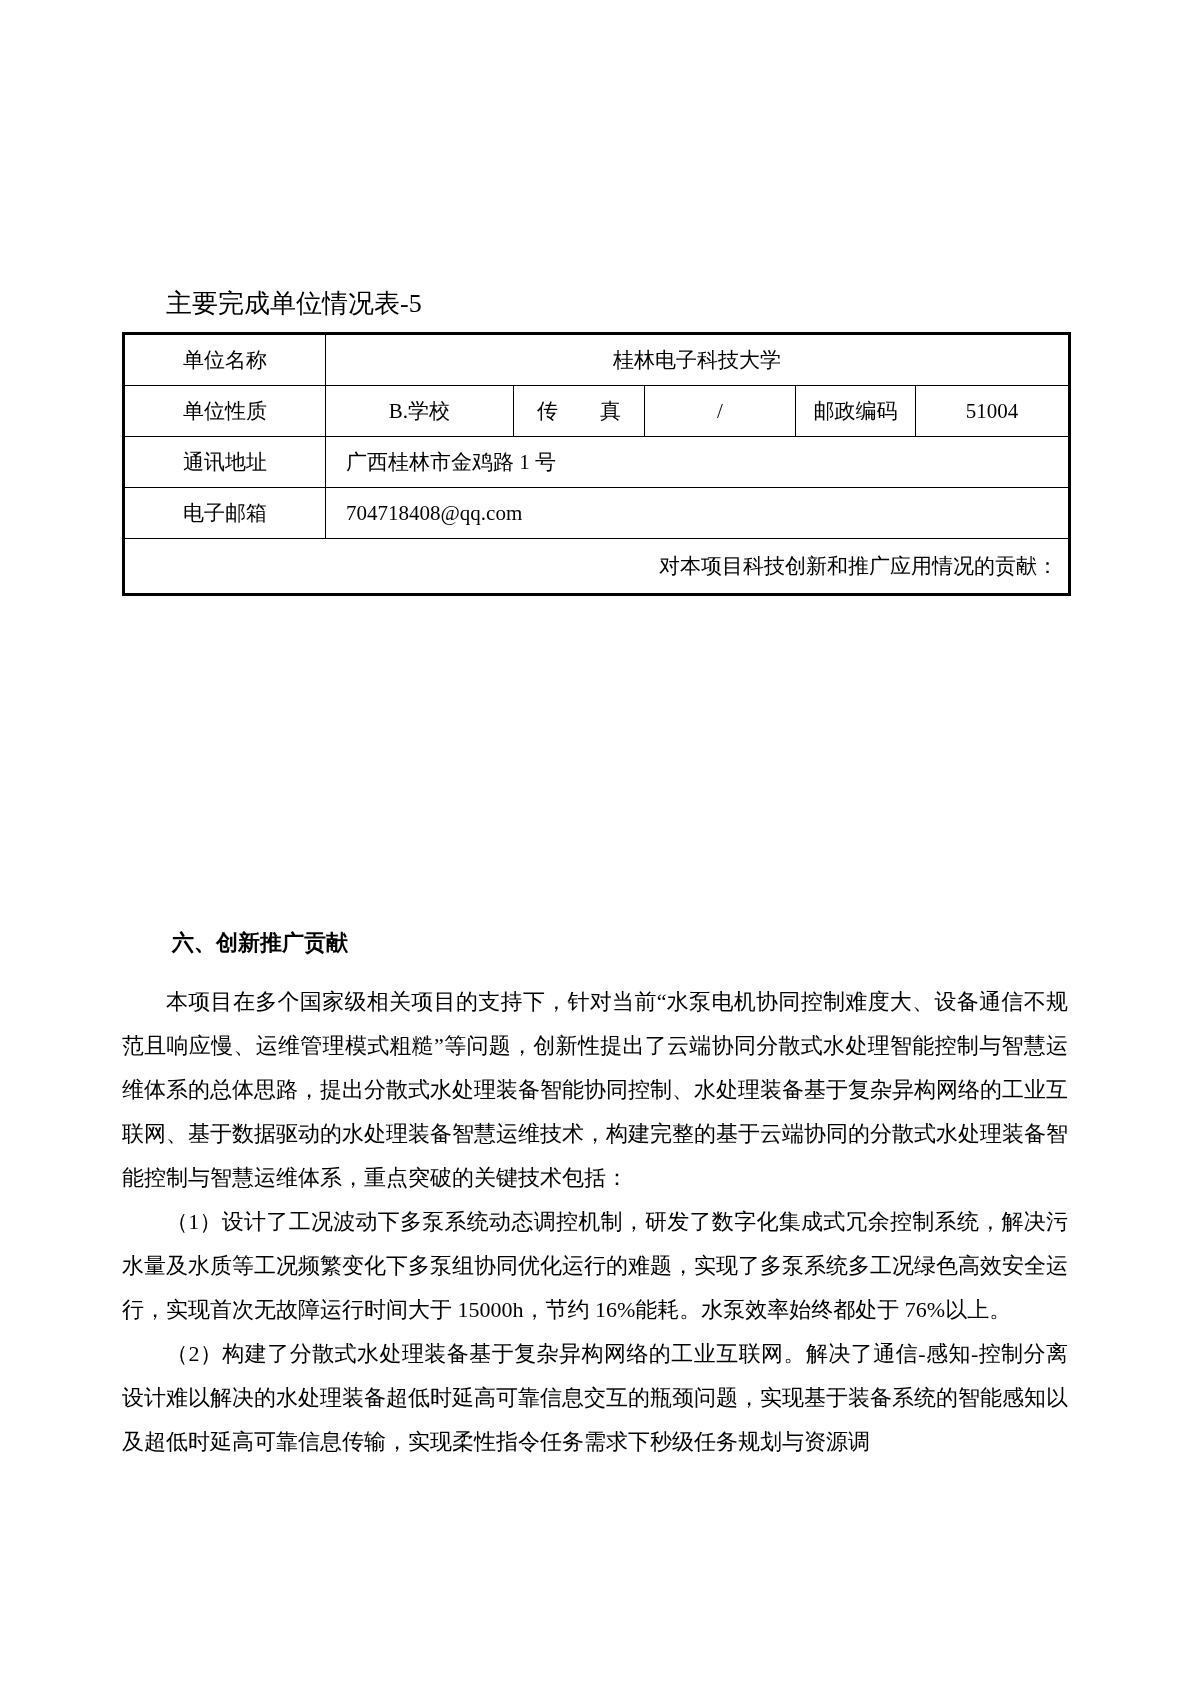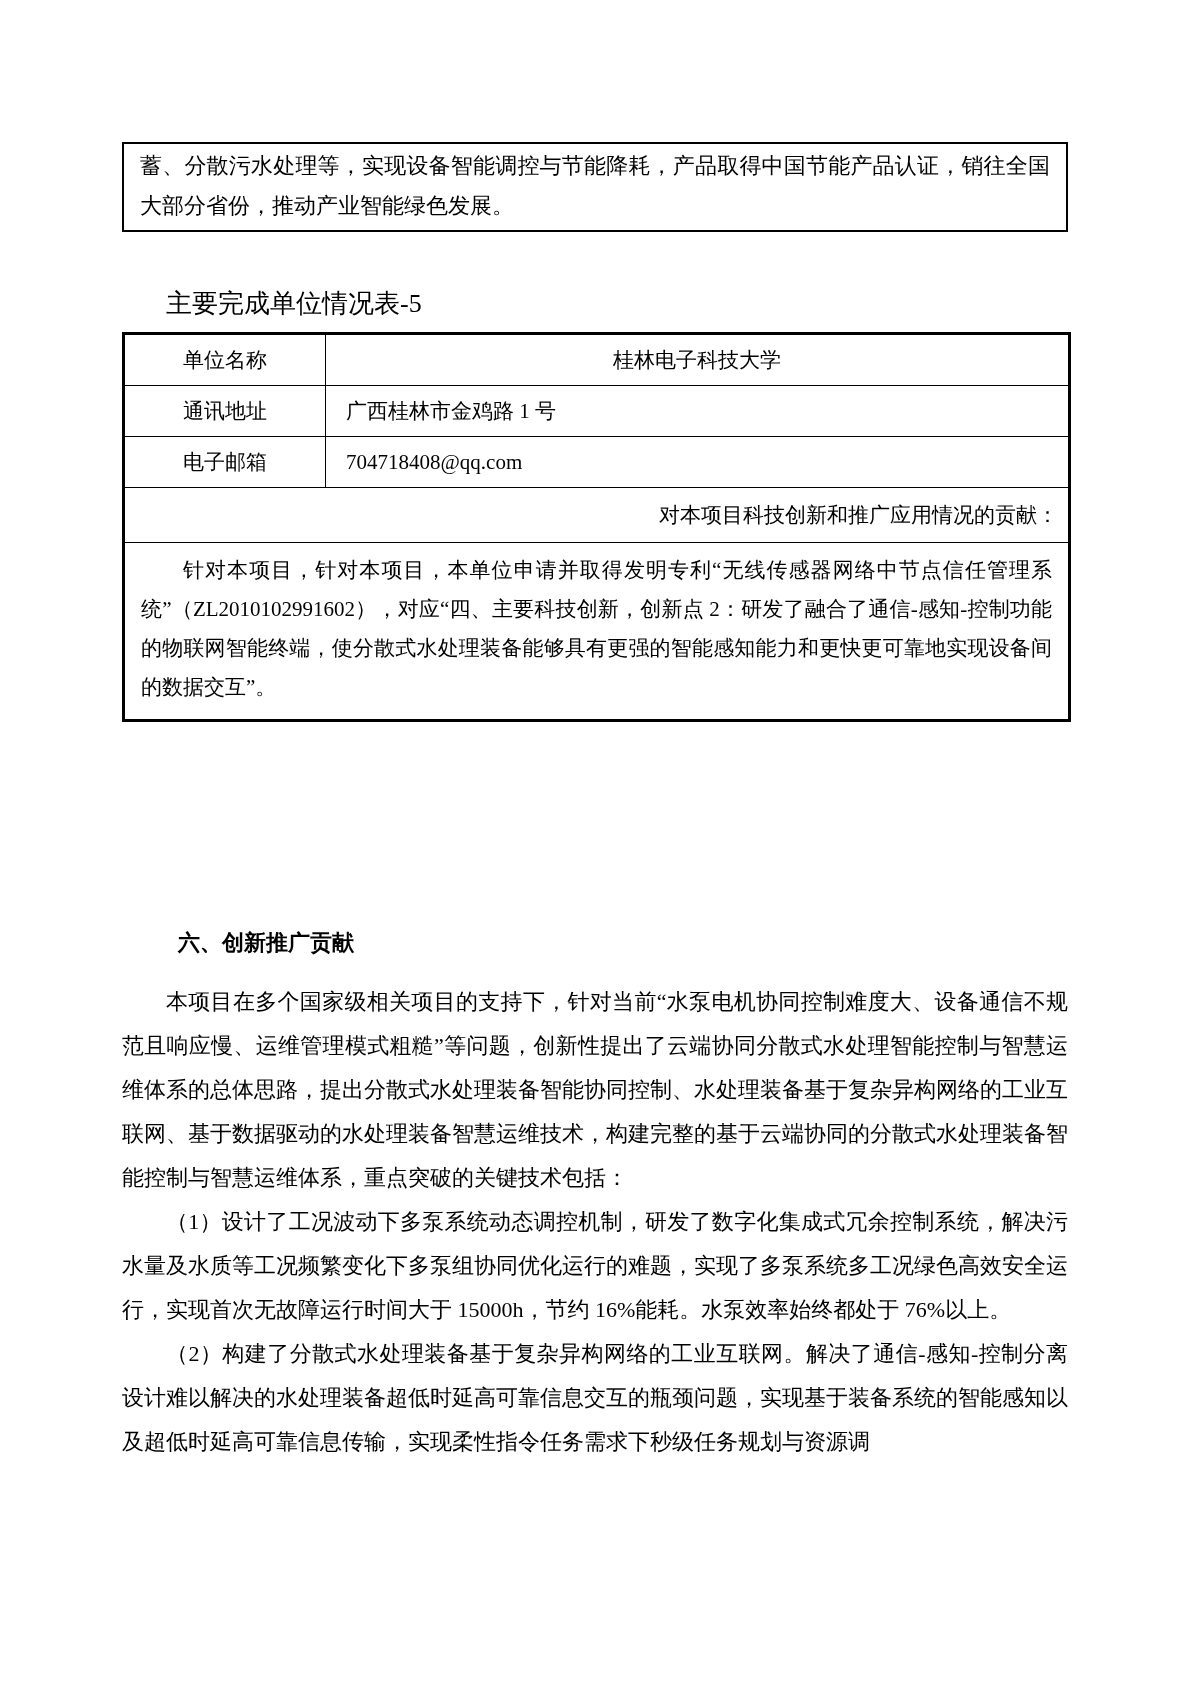--- a/index.html
+++ b/index.html
@@ -66,21 +66,21 @@
     padding: 8px 16px 12px 16px;
     line-height: 39px;
     height: auto;
   }
   .indent {
     display: block;
     text-indent: 2em;
   }
   .sec-head {
     position: absolute;
-    left: 178px;
+    left: 172px;
     top: 928px;
     font-size: 22px;
     font-weight: bold;
   }
   .sec-body {
     position: absolute;
     left: 122px;
     top: 980px;
     width: 946px;
     font-size: 22px;
@@ -90,55 +90,55 @@
   .sec-body p {
     margin: 0;
     text-indent: 2em;
   }
 </style>
 </head>
 <body>
 
 <div class="page">
 
-  <div class="cont-box">
-    <span>蓄、分散污水处理等，实现设备智能调控与节能降耗，产品取得中国节能产品认证，销往全国大部分省份，推动产业智能绿色发展。</span>
-  </div>
 
   <div class="tbl-title">主要完成单位情况表-5</div>
 
   <table class="unit">
     <colgroup>
       <col style="width:202px">
       <col style="width:188px">
       <col style="width:131px">
       <col style="width:151px">
       <col style="width:120px">
       <col style="width:154px">
     </colgroup>
     <tbody>
       <tr>
         <td>单位名称</td>
         <td colspan="5">桂林电子科技大学</td>
       </tr>
       <tr>
+        <td>单位性质</td>
+        <td>B.学校</td>
+        <td>传　　真</td>
+        <td>/</td>
+        <td>邮政编码</td>
+        <td>51004</td>
+      </tr>
+      <tr>
         <td>通讯地址</td>
         <td colspan="5" class="left">广西桂林市金鸡路 1 号</td>
       </tr>
       <tr>
         <td>电子邮箱</td>
         <td colspan="5" class="left">704718408@qq.com</td>
       </tr>
       <tr>
         <td colspan="6" class="contrib-head">对本项目科技创新和推广应用情况的贡献：</td>
-      </tr>
-      <tr>
-        <td colspan="6" class="contrib-body">
-          <span class="indent">针对本项目，针对本项目，本单位申请并取得发明专利“无线传感器网络中节点信任管理系统”（ZL2010102991602），对应“四、主要科技创新，创新点 2：研发了融合了通信-感知-控制功能的物联网智能终端，使分散式水处理装备能够具有更强的智能感知能力和更快更可靠地实现设备间的数据交互”。</span>
-        </td>
       </tr>
     </tbody>
   </table>
 
   <div class="sec-head">六、创新推广贡献</div>
 
   <div class="sec-body">
     <p>本项目在多个国家级相关项目的支持下，针对当前“水泵电机协同控制难度大、设备通信不规范且响应慢、运维管理模式粗糙”等问题，创新性提出了云端协同分散式水处理智能控制与智慧运维体系的总体思路，提出分散式水处理装备智能协同控制、水处理装备基于复杂异构网络的工业互联网、基于数据驱动的水处理装备智慧运维技术，构建完整的基于云端协同的分散式水处理装备智能控制与智慧运维体系，重点突破的关键技术包括：</p>
     <p>（1）设计了工况波动下多泵系统动态调控机制，研发了数字化集成式冗余控制系统，解决污水量及水质等工况频繁变化下多泵组协同优化运行的难题，实现了多泵系统多工况绿色高效安全运行，实现首次无故障运行时间大于 15000h，节约 16%能耗。水泵效率始终都处于 76%以上。</p>
     <p>（2）构建了分散式水处理装备基于复杂异构网络的工业互联网。解决了通信-感知-控制分离设计难以解决的水处理装备超低时延高可靠信息交互的瓶颈问题，实现基于装备系统的智能感知以及超低时延高可靠信息传输，实现柔性指令任务需求下秒级任务规划与资源调</p>

